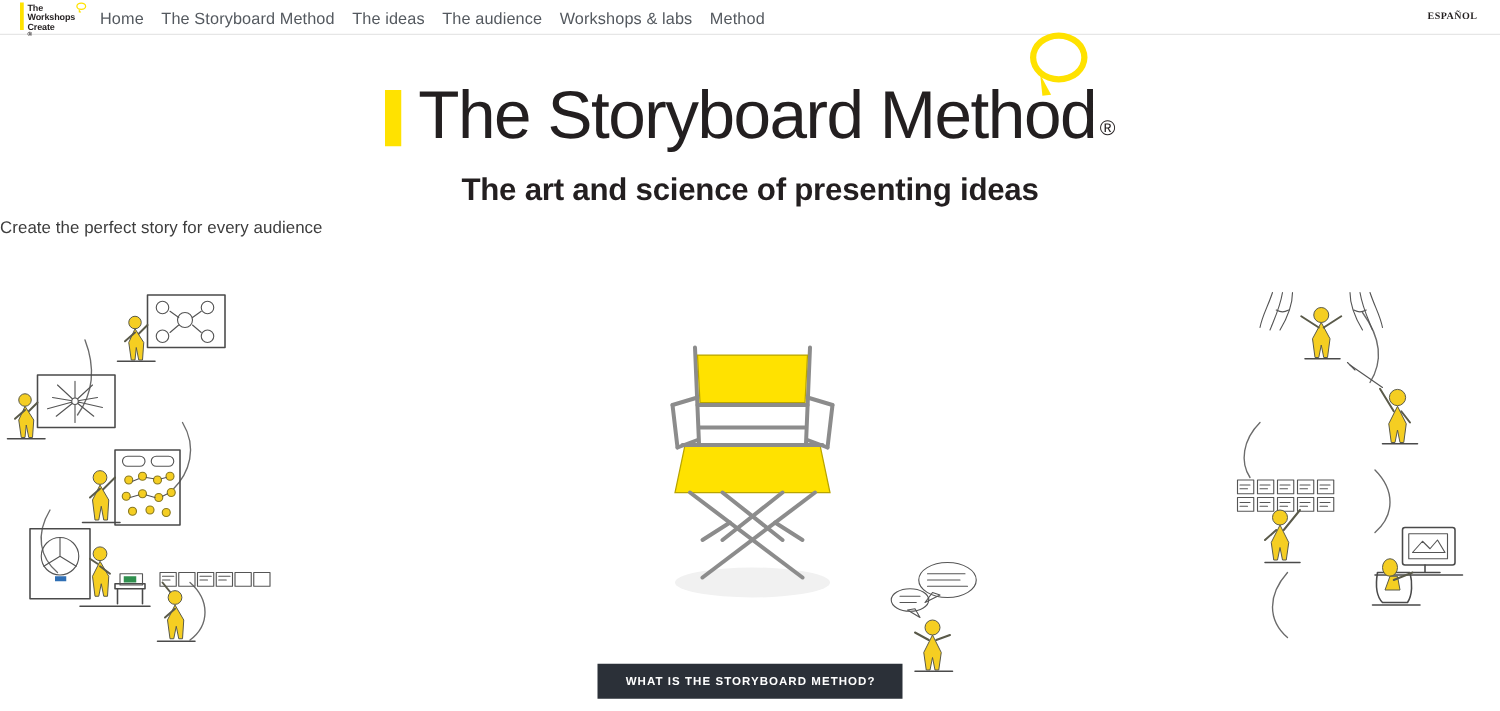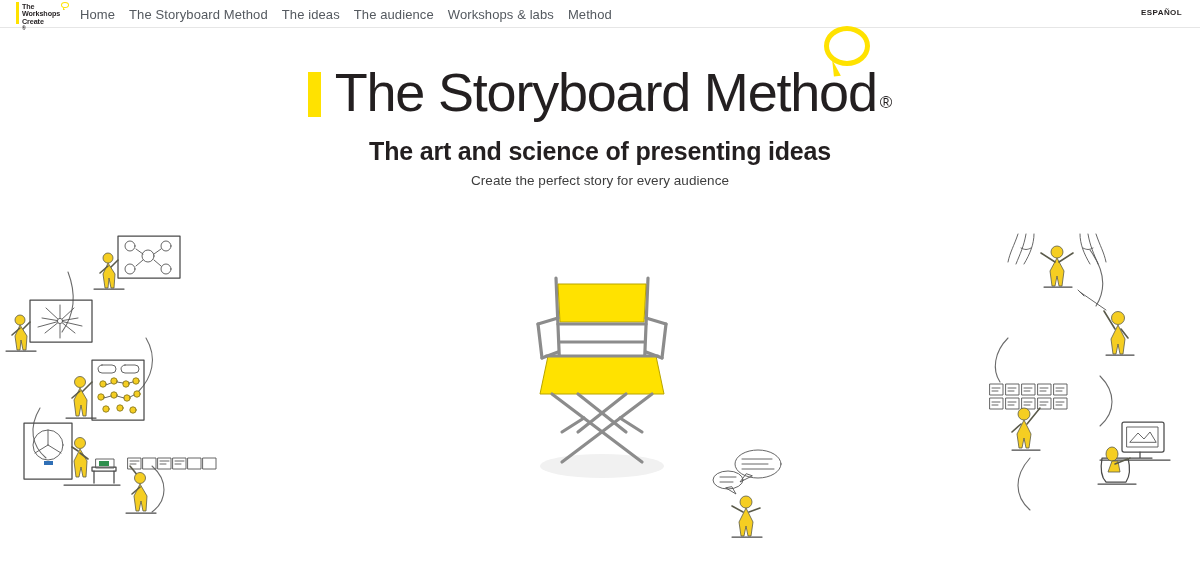--- a/index.html
+++ b/index.html
@@ -80,20 +80,21 @@
     position: absolute;
     right: 18px; top: 0;
     height: 25px;
     display: flex;
     align-items: center;
     font-size: 8px;
     font-weight: bold;
     color: #231f20;
     letter-spacing: 0.4px;
     cursor: pointer;
+    font-family: Liberation Serif, serif;
   }
 
   
   .hero {
     position: relative;
     width: 1200px;
     height: 541px;
   }
 
   .title-wrap {
@@ -150,21 +151,21 @@
   .subtitle {
     margin-top: 16px;
     text-align: center;
     font-size: 25px;
     font-weight: bold;
     color: #231f20;
     letter-spacing: -0.2px;
   }
   .tagline {
     margin-top: 7px;
-    text-align: center;
+    text-align: left;
     font-size: 13.5px;
     color: #3d3d3d;
     letter-spacing: 0.05px;
   }
 
   
   .illus {
     position: absolute;
     left: 0; top: 200px;
     width: 1200px; height: 310px;
@@ -451,14 +452,17 @@
         <circle class="fig" cx="28" cy="52" r="6"></circle>
         <path class="fig" d="M28 58 L21 72 L23 86 L26 86 L28 76 L30 86 L33 86 L35 72 Z"></path>
         <path class="figl" d="M25 62 L14 56"></path>
         <path class="figl" d="M31 62 L42 58"></path>
         <path class="ln" d="M14 87 L44 87"></path>
       </g>
 
     </svg>
   </div>
 
+  <div class="cta-wrap">
+    <button class="cta">WHAT IS THE STORYBOARD METHOD?</button>
+  </div>
 
 </div>
 
 </body></html>

